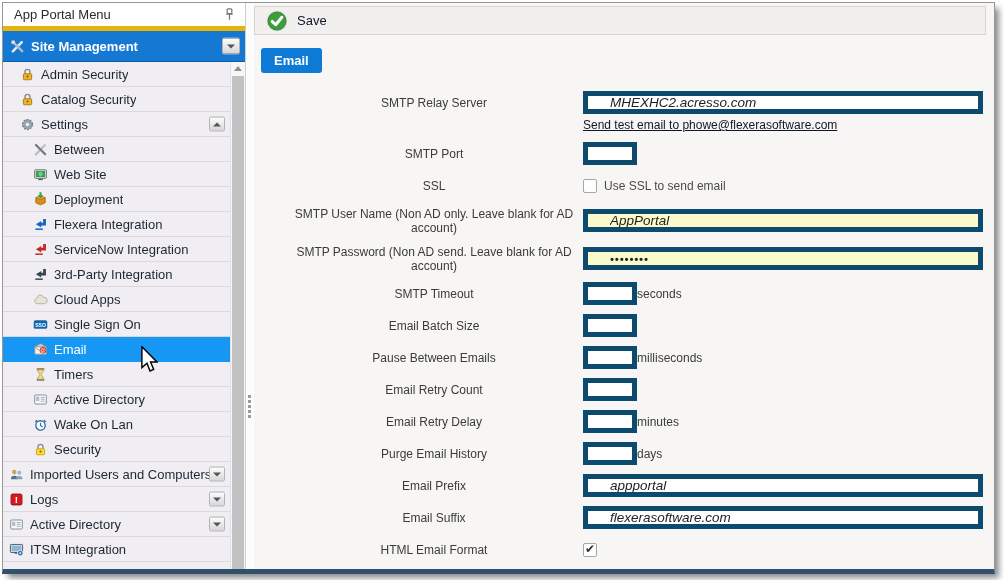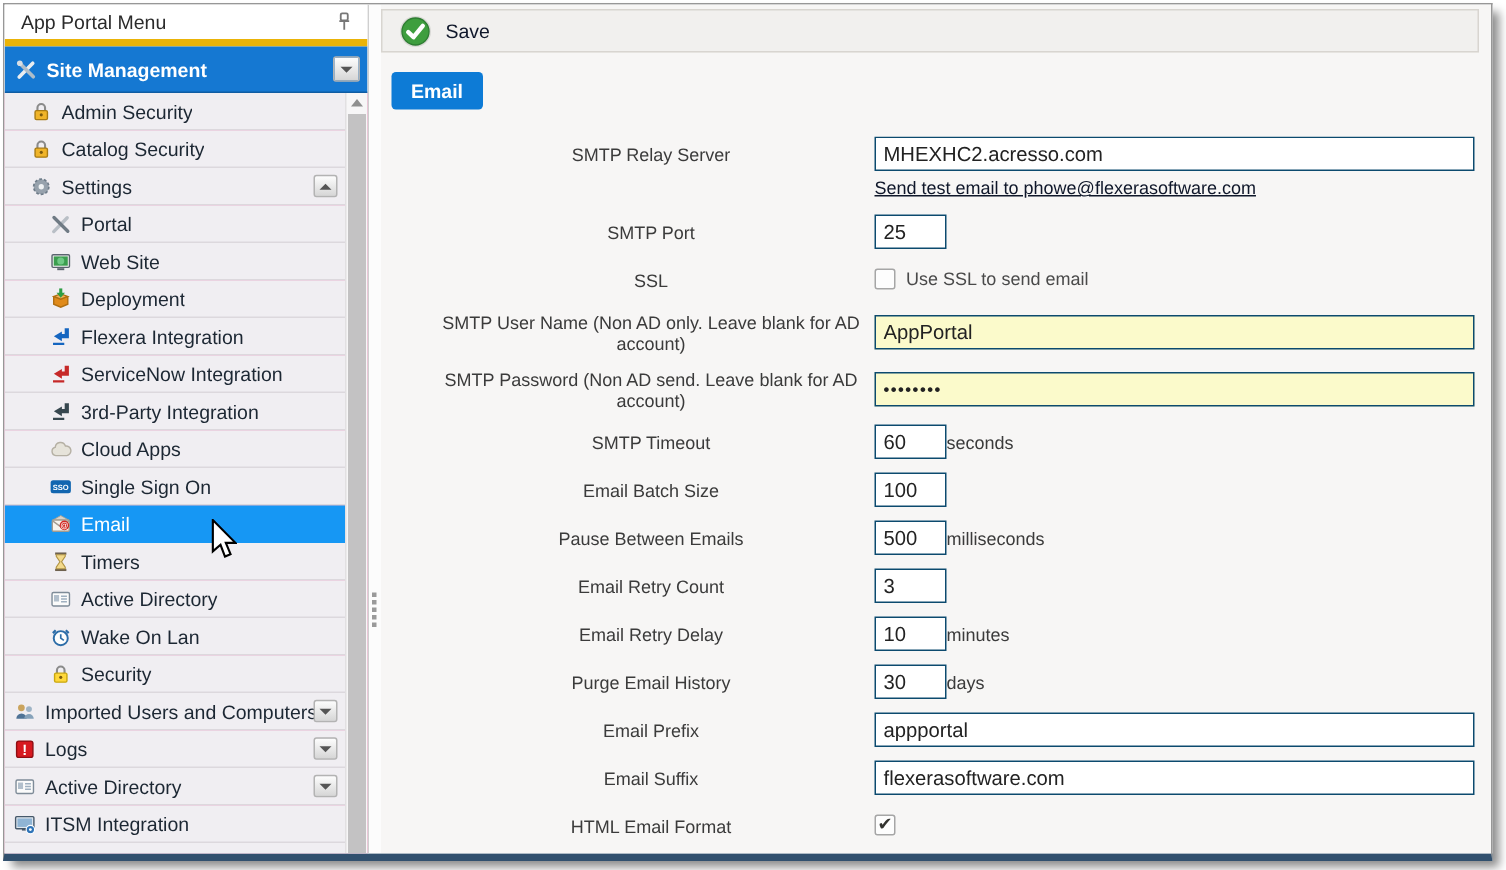--- a/index.html
+++ b/index.html
@@ -10,21 +10,21 @@
     box-shadow:5px 5px 6px -1px rgba(0,0,0,.45);display:flex;overflow:hidden;}
   
   .sidebar{width:243px;flex:0 0 243px;display:flex;flex-direction:column;background:#fff;
     border-right:1px solid #cfcfcf;overflow:hidden;}
   .side-title{height:28px;flex:0 0 28px;display:flex;align-items:center;padding:0 8px 0 11px;
     border-bottom:5px solid #eab308;font-size:13px;color:#2b2b2b;background:#fff;}
   .side-title .ttl{flex:1;}
   .smgmt{height:31px;flex:0 0 31px;display:flex;align-items:center;background:#1578d2;
     border-bottom:1px solid #0f5ca3;color:#fff;font-weight:bold;font-size:13px;padding:0 5px 0 7px;position:relative;}
   .smgmt .slabel{flex:1;margin-left:6px;}
-  .items-wrap{flex:1;position:relative;overflow:hidden;background:#ec4899;}
+  .items-wrap{flex:1;position:relative;overflow:hidden;background:#7dd3fc;}
   .items{position:absolute;left:0;top:0;width:227px;}
   .sitem{height:25px;display:flex;align-items:center;border-bottom:1px solid #dcd8dd;
     background:#f0eef2;font-size:13px;color:#1c2733;position:relative;cursor:default;}
   .sitem .slabel{margin-left:6px;white-space:nowrap;overflow:hidden;}
   .lvl0{padding-left:6px;}
   .lvl1{padding-left:17px;}
   .lvl2{padding-left:30px;}
   .sitem.sel{background:#1697f4;border-bottom-color:#1697f4;color:#fff;}
   .sitem.partial .slabel{visibility:hidden;}
   .icon{display:inline-flex;width:15px;height:15px;align-items:center;justify-content:center;flex:0 0 15px;}
@@ -50,22 +50,22 @@
   .save-btn{display:flex;align-items:center;gap:9px;font-size:13px;color:#0f172a;cursor:default;}
   .tabs{margin-top:13px;margin-left:7px;height:25px;flex:0 0 25px;display:flex;}
   .tab{background:#0d7bd6;color:#fff;font-size:13px;font-weight:bold;border-radius:3px;
     padding:0 13px;display:flex;align-items:center;height:25px;}
   .form{margin-top:18px;padding:0 3px 0 31px;flex:1;overflow:hidden;}
   .frow{display:flex;align-items:center;margin-bottom:9px;min-height:23px;}
   .frow.top{align-items:flex-start;}
   .flabel{flex:0 0 298px;font-size:12px;color:#3b3b3b;padding-top:1px;line-height:14px;text-align:center;}
   .frow.top .flabel{padding-top:5px;}
   .ctrl{flex:1;min-width:0;}
-  input.txt{height:23px;border:1px solid #0c4a6e;background:#fff;font-size:13.5px;color:#222;
-    padding:0 5px;font-family:"Liberation Sans","DejaVu Sans",sans-serif;outline:none;}
+  input.txt{height:23px;border:5px solid #0c4a6e;background:#fff;font-size:13.5px;color:#222;
+    padding:0 22px;font-family:"Liberation Sans","DejaVu Sans",sans-serif;outline:none;font-style:italic;}
   input.txt.wide{width:100%;}
   input.txt.small{width:48px;}
   input.txt.hl{background:#fbfacb;}
   input.txt.pw{letter-spacing:1px;font-weight:bold;font-size:11px;}
   .unit{font-size:12px;color:#3b3b3b;}
   .testlink{display:inline-block;margin-top:4px;font-size:12px;color:#0f172a;text-decoration:underline;cursor:pointer;}
   .cb{display:inline-block;width:14px;height:14px;border:1px solid #a6a6a6;border-radius:2px;
     background:#fdfdfd;position:relative;vertical-align:middle;}
   .cb.on::after{content:"\2714";position:absolute;left:1px;top:-2px;font-size:12px;color:#33332f;}
   .cb-label{font-size:12px;color:#4a4a4a;margin-left:7px;vertical-align:middle;}
@@ -134,21 +134,21 @@
               <i class="tri up"></i>
             </span>
           </div>
           <div class="sitem lvl2">
             <span class="icon">
               <svg width="15" height="15" viewBox="0 0 16 16">
                 <path d="M3 13.2 L12.6 3.4" stroke="#b9bfc6" stroke-width="2.4" stroke-linecap="round"></path>
                 <path d="M3.2 3.2 L13 13" stroke="#6f7a84" stroke-width="2.4" stroke-linecap="round"></path>
               </svg>
             </span>
-            <span class="slabel">Portal</span>
+            <span class="slabel">Between</span>
           </div>
           <div class="sitem lvl2">
             <span class="icon">
               <svg width="15" height="15" viewBox="0 0 16 16">
                 <rect x="1.8" y="3" width="12.4" height="9" rx="0.8" fill="#f5f5f5" stroke="#5a646e"></rect>
                 <rect x="3" y="4.2" width="10" height="6.6" fill="#3b9e4f"></rect>
                 <circle cx="8" cy="7.5" r="2.5" fill="#6fc985"></circle>
                 <rect x="5.5" y="12.6" width="5" height="1.4" fill="#5a646e"></rect>
               </svg>
             </span>

